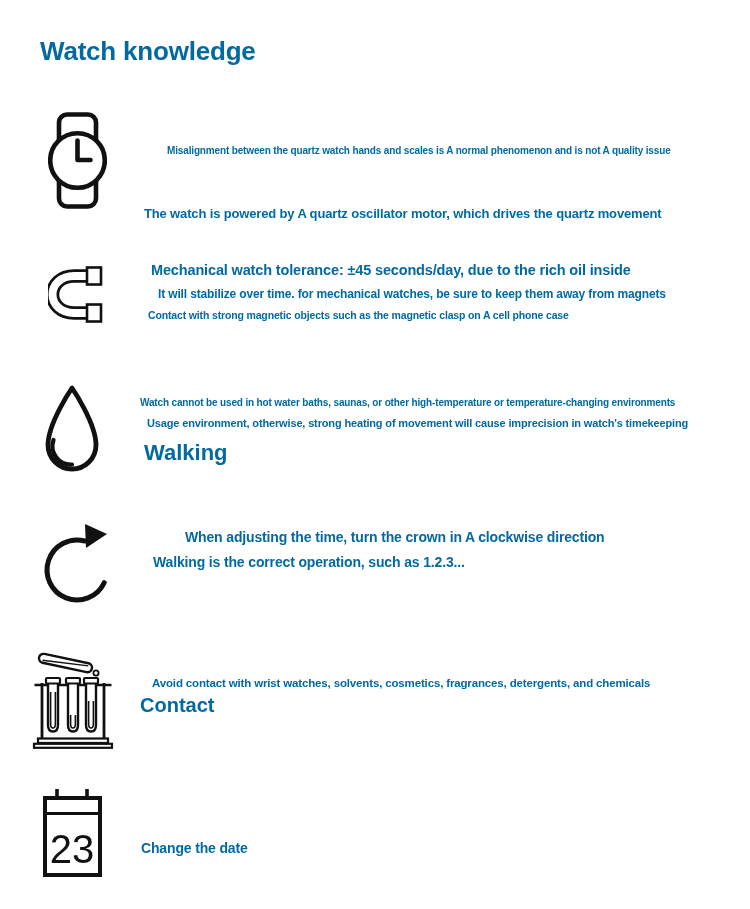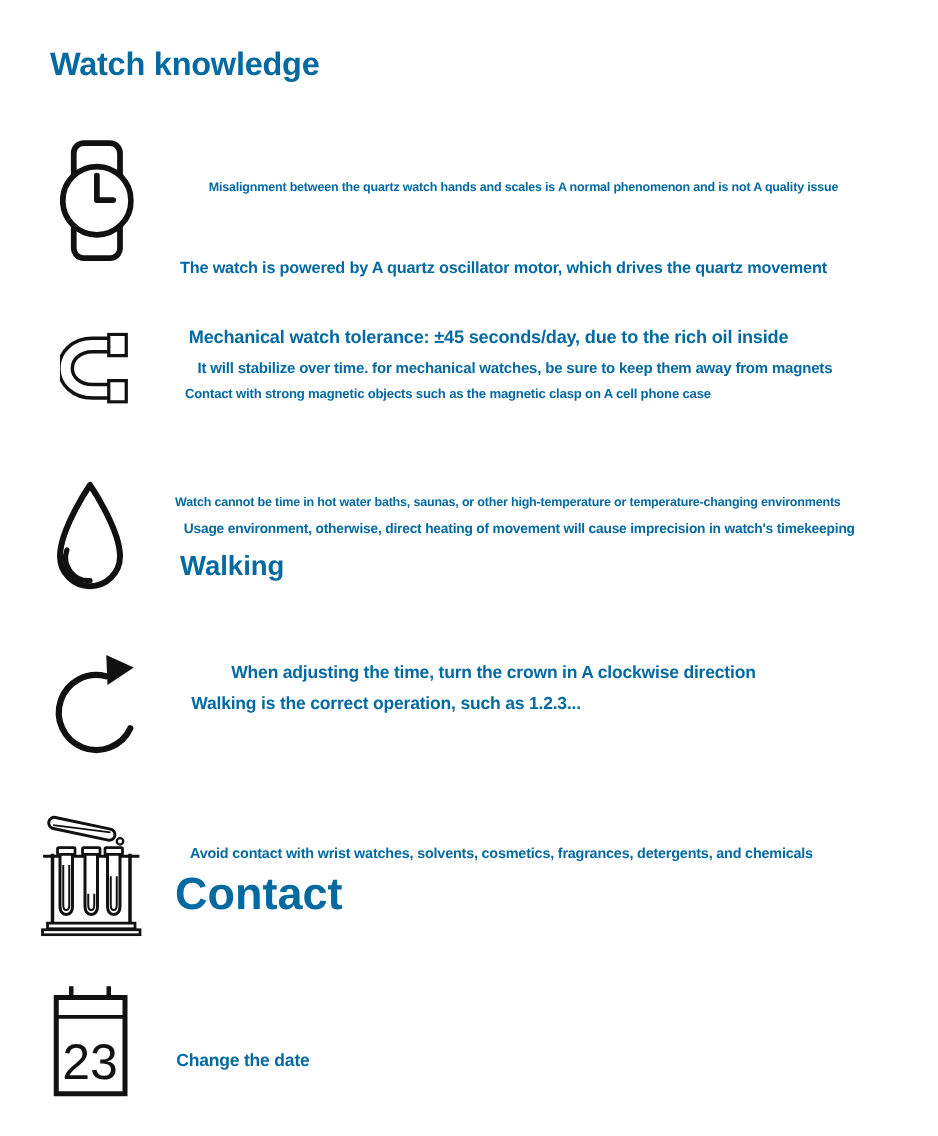--- a/index.html
+++ b/index.html
@@ -22,21 +22,21 @@
   
   .s3l1{left:140px;top:397px;font-size:10px;}
   .s3l2{left:147px;top:417px;font-size:11px;}
   .s3l3{left:144px;top:440px;font-size:22px;letter-spacing:0;}
   
   .s4l1{left:185px;top:529px;font-size:14px;}
   .s4l2{left:153px;top:554px;font-size:14px;}
   .s4l3{left:150px;top:577px;font-size:14px;}
   
   .s5l1{left:152px;top:677px;font-size:11.5px;}
-  .s5l2{left:140px;top:694px;font-size:36px;letter-spacing:0;}
+  .s5l2{left:140px;top:694px;font-size:20px;letter-spacing:0;}
   
   .s6l1{left:202px;top:815px;font-size:14px;}
   .s6l2{left:141px;top:840px;font-size:14px;}
   
   .i-watch{left:48px;top:112px;}
   .i-magnet{left:48px;top:266px;}
   .i-drop{left:39px;top:384px;}
   .i-rotate{left:41px;top:521px;}
   .i-tubes{left:32px;top:645px;}
   .i-cal{left:42px;top:788px;}
@@ -70,22 +70,22 @@
   <div class="line s2l1">Mechanical watch tolerance: ±45 seconds/day, due to the rich oil inside</div>
   <div class="line s2l2">It will stabilize over time. for mechanical watches, be sure to keep them away from magnets</div>
   <div class="line s2l3">Contact with strong magnetic objects such as the magnetic clasp on A cell phone case</div>
 
   <div class="icon i-drop">
     <svg width="66" height="97" viewBox="0 0 66 97" fill="none" xmlns="http://www.w3.org/2000/svg">
       <path d="M33 4 C33 4 9 39 9 61 A24 24 0 0 0 57 61 C57 39 33 4 33 4 Z" stroke="#111" stroke-width="4.8" stroke-linejoin="round" fill="none"></path>
       <path d="M14.5 56 A18.5 18.5 0 0 0 33 80.5" stroke="#111" stroke-width="4.2" stroke-linecap="round" fill="none"></path>
     </svg>
   </div>
-  <div class="line s3l1">Watch cannot be time in hot water baths, saunas, or other high-temperature or temperature-changing environments</div>
-  <div class="line s3l2">Usage environment, otherwise, direct heating of movement will cause imprecision in watch's timekeeping</div>
+  <div class="line s3l1">Watch cannot be used in hot water baths, saunas, or other high-temperature or temperature-changing environments</div>
+  <div class="line s3l2">Usage environment, otherwise, strong heating of movement will cause imprecision in watch's timekeeping</div>
   <div class="line s3l3">Walking</div>
 
   <div class="icon i-rotate">
     <svg width="72" height="84" viewBox="0 0 72 84" fill="none" xmlns="http://www.w3.org/2000/svg">
       <path d="M43.8 20 A30 30 0 1 0 63.2 61.7" stroke="#111" stroke-width="5" stroke-linecap="round" fill="none"></path>
       <polygon points="44,3 66,13 45,27" fill="#111"></polygon>
     </svg>
   </div>
   <div class="line s4l1">When adjusting the time, turn the crown in A clockwise direction</div>
   <div class="line s4l2">Walking is the correct operation, such as 1.2.3...</div>

